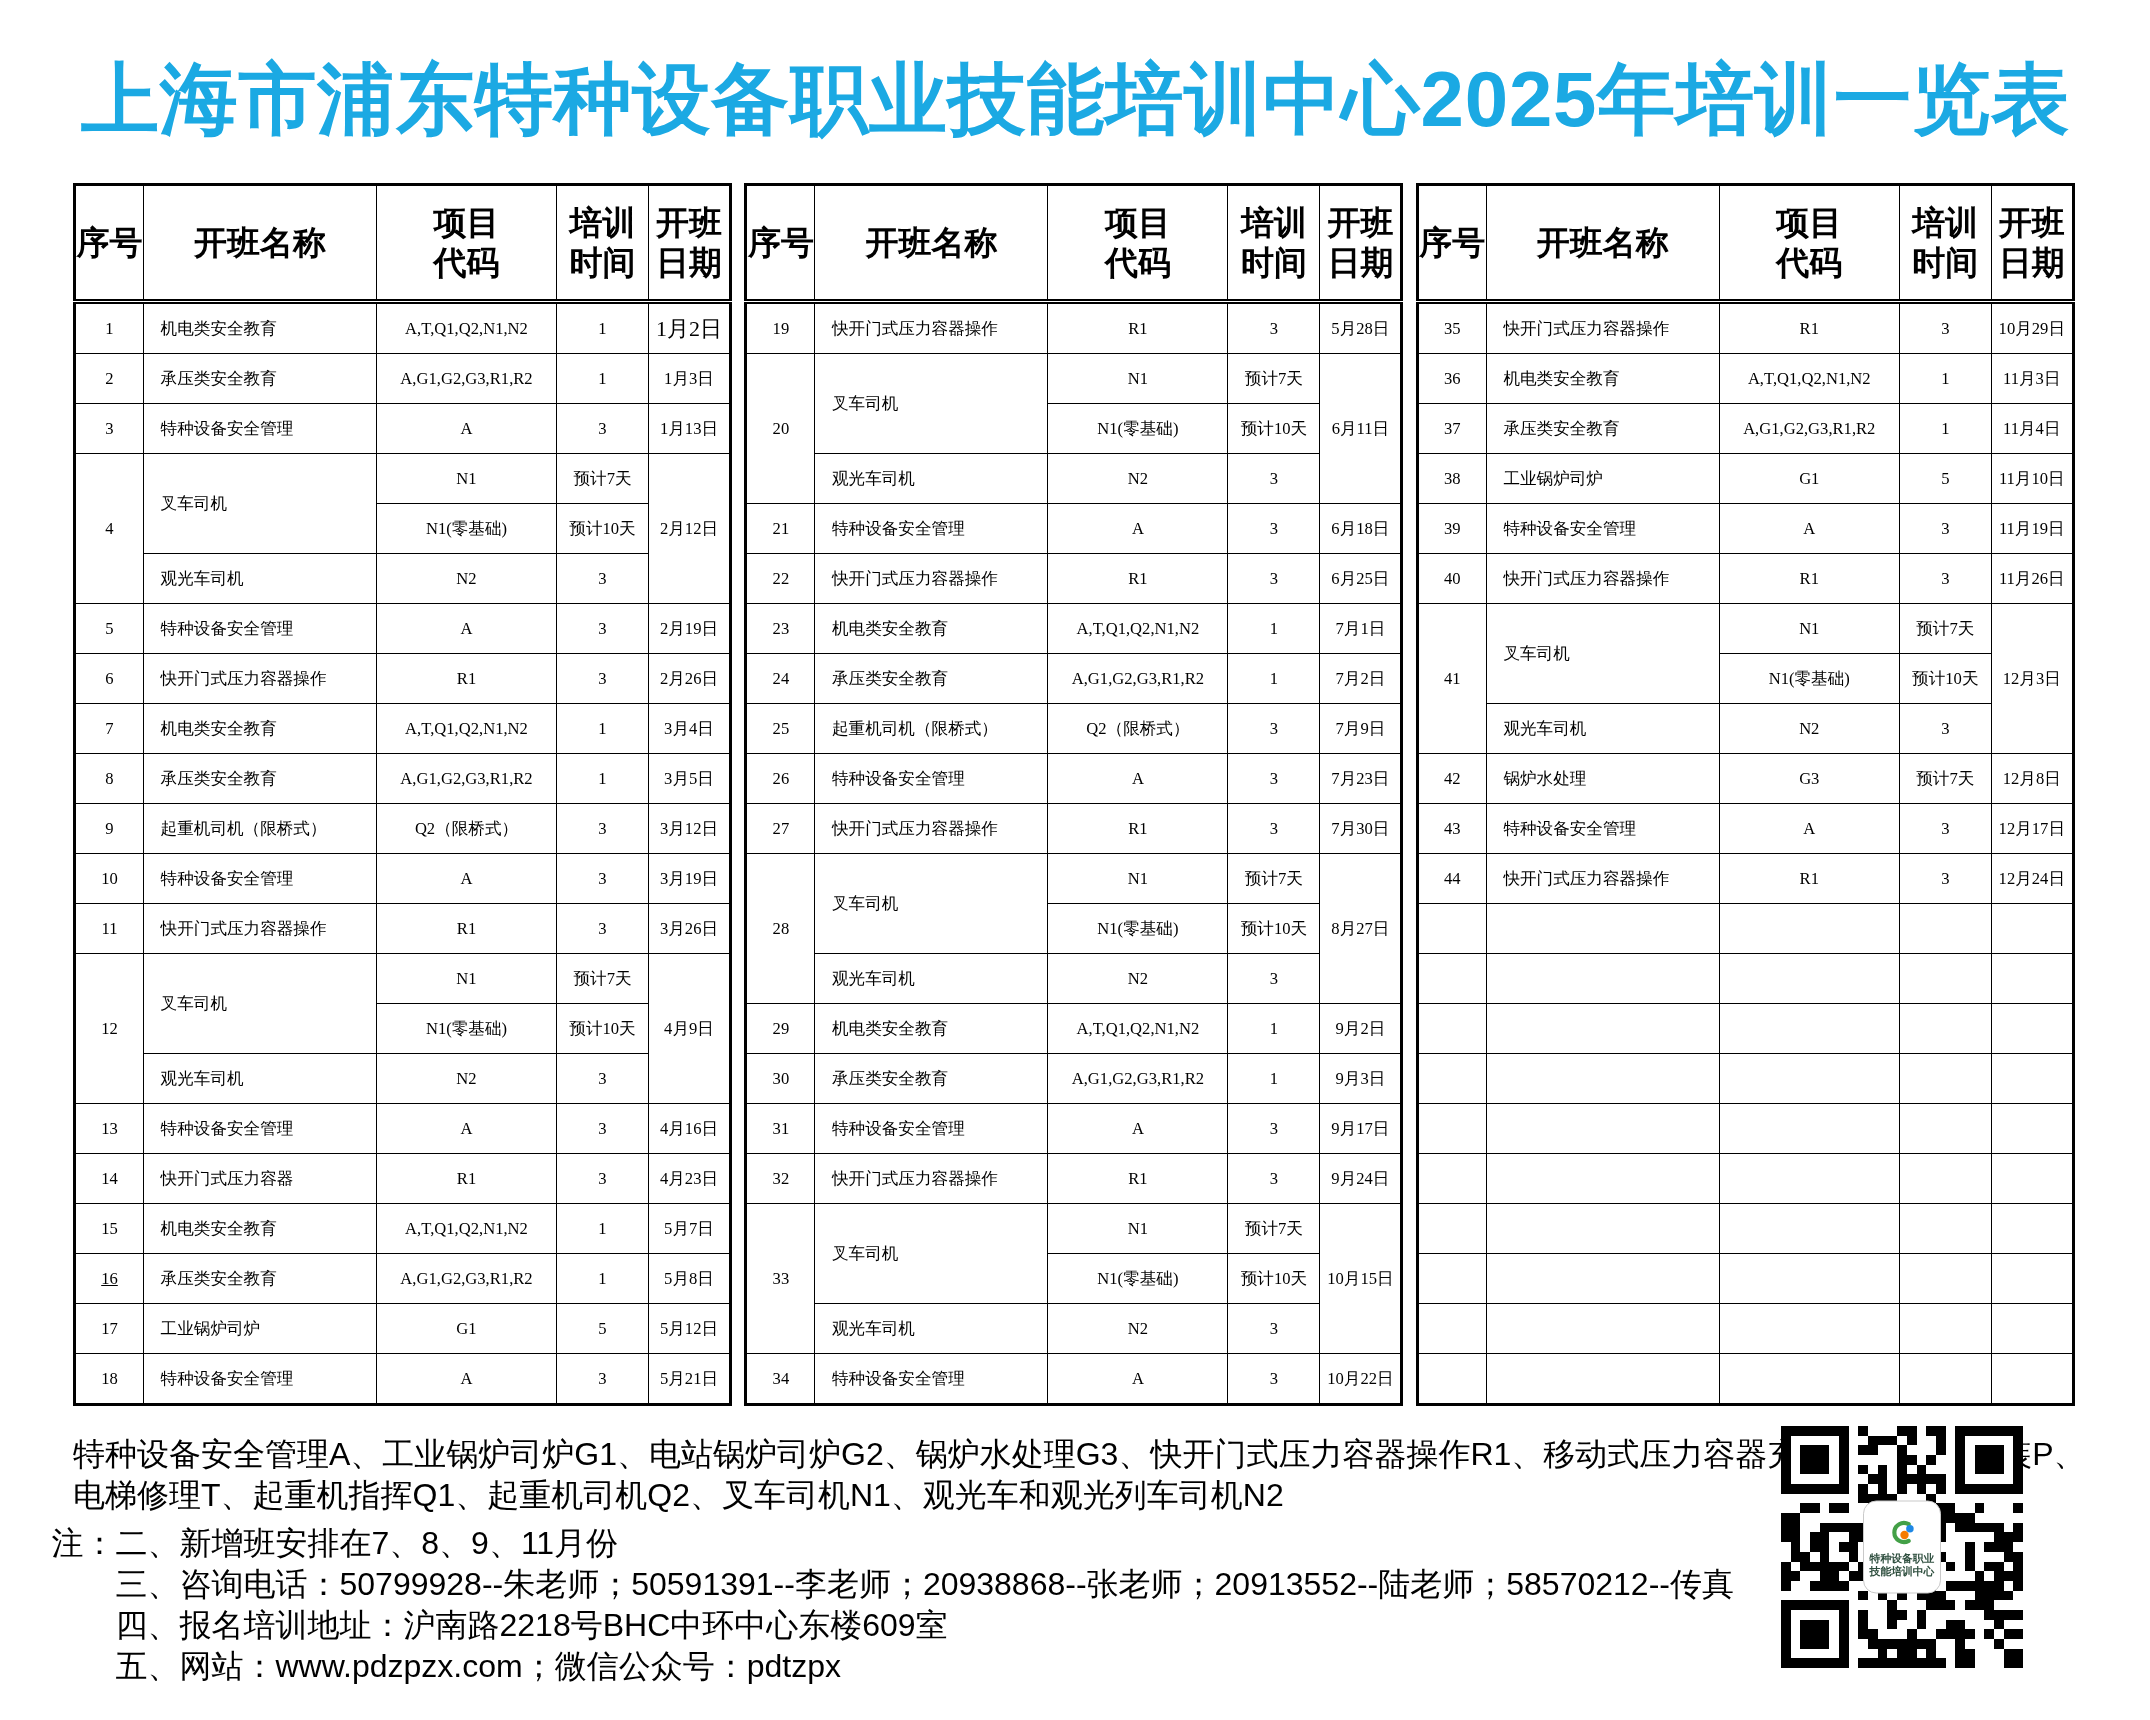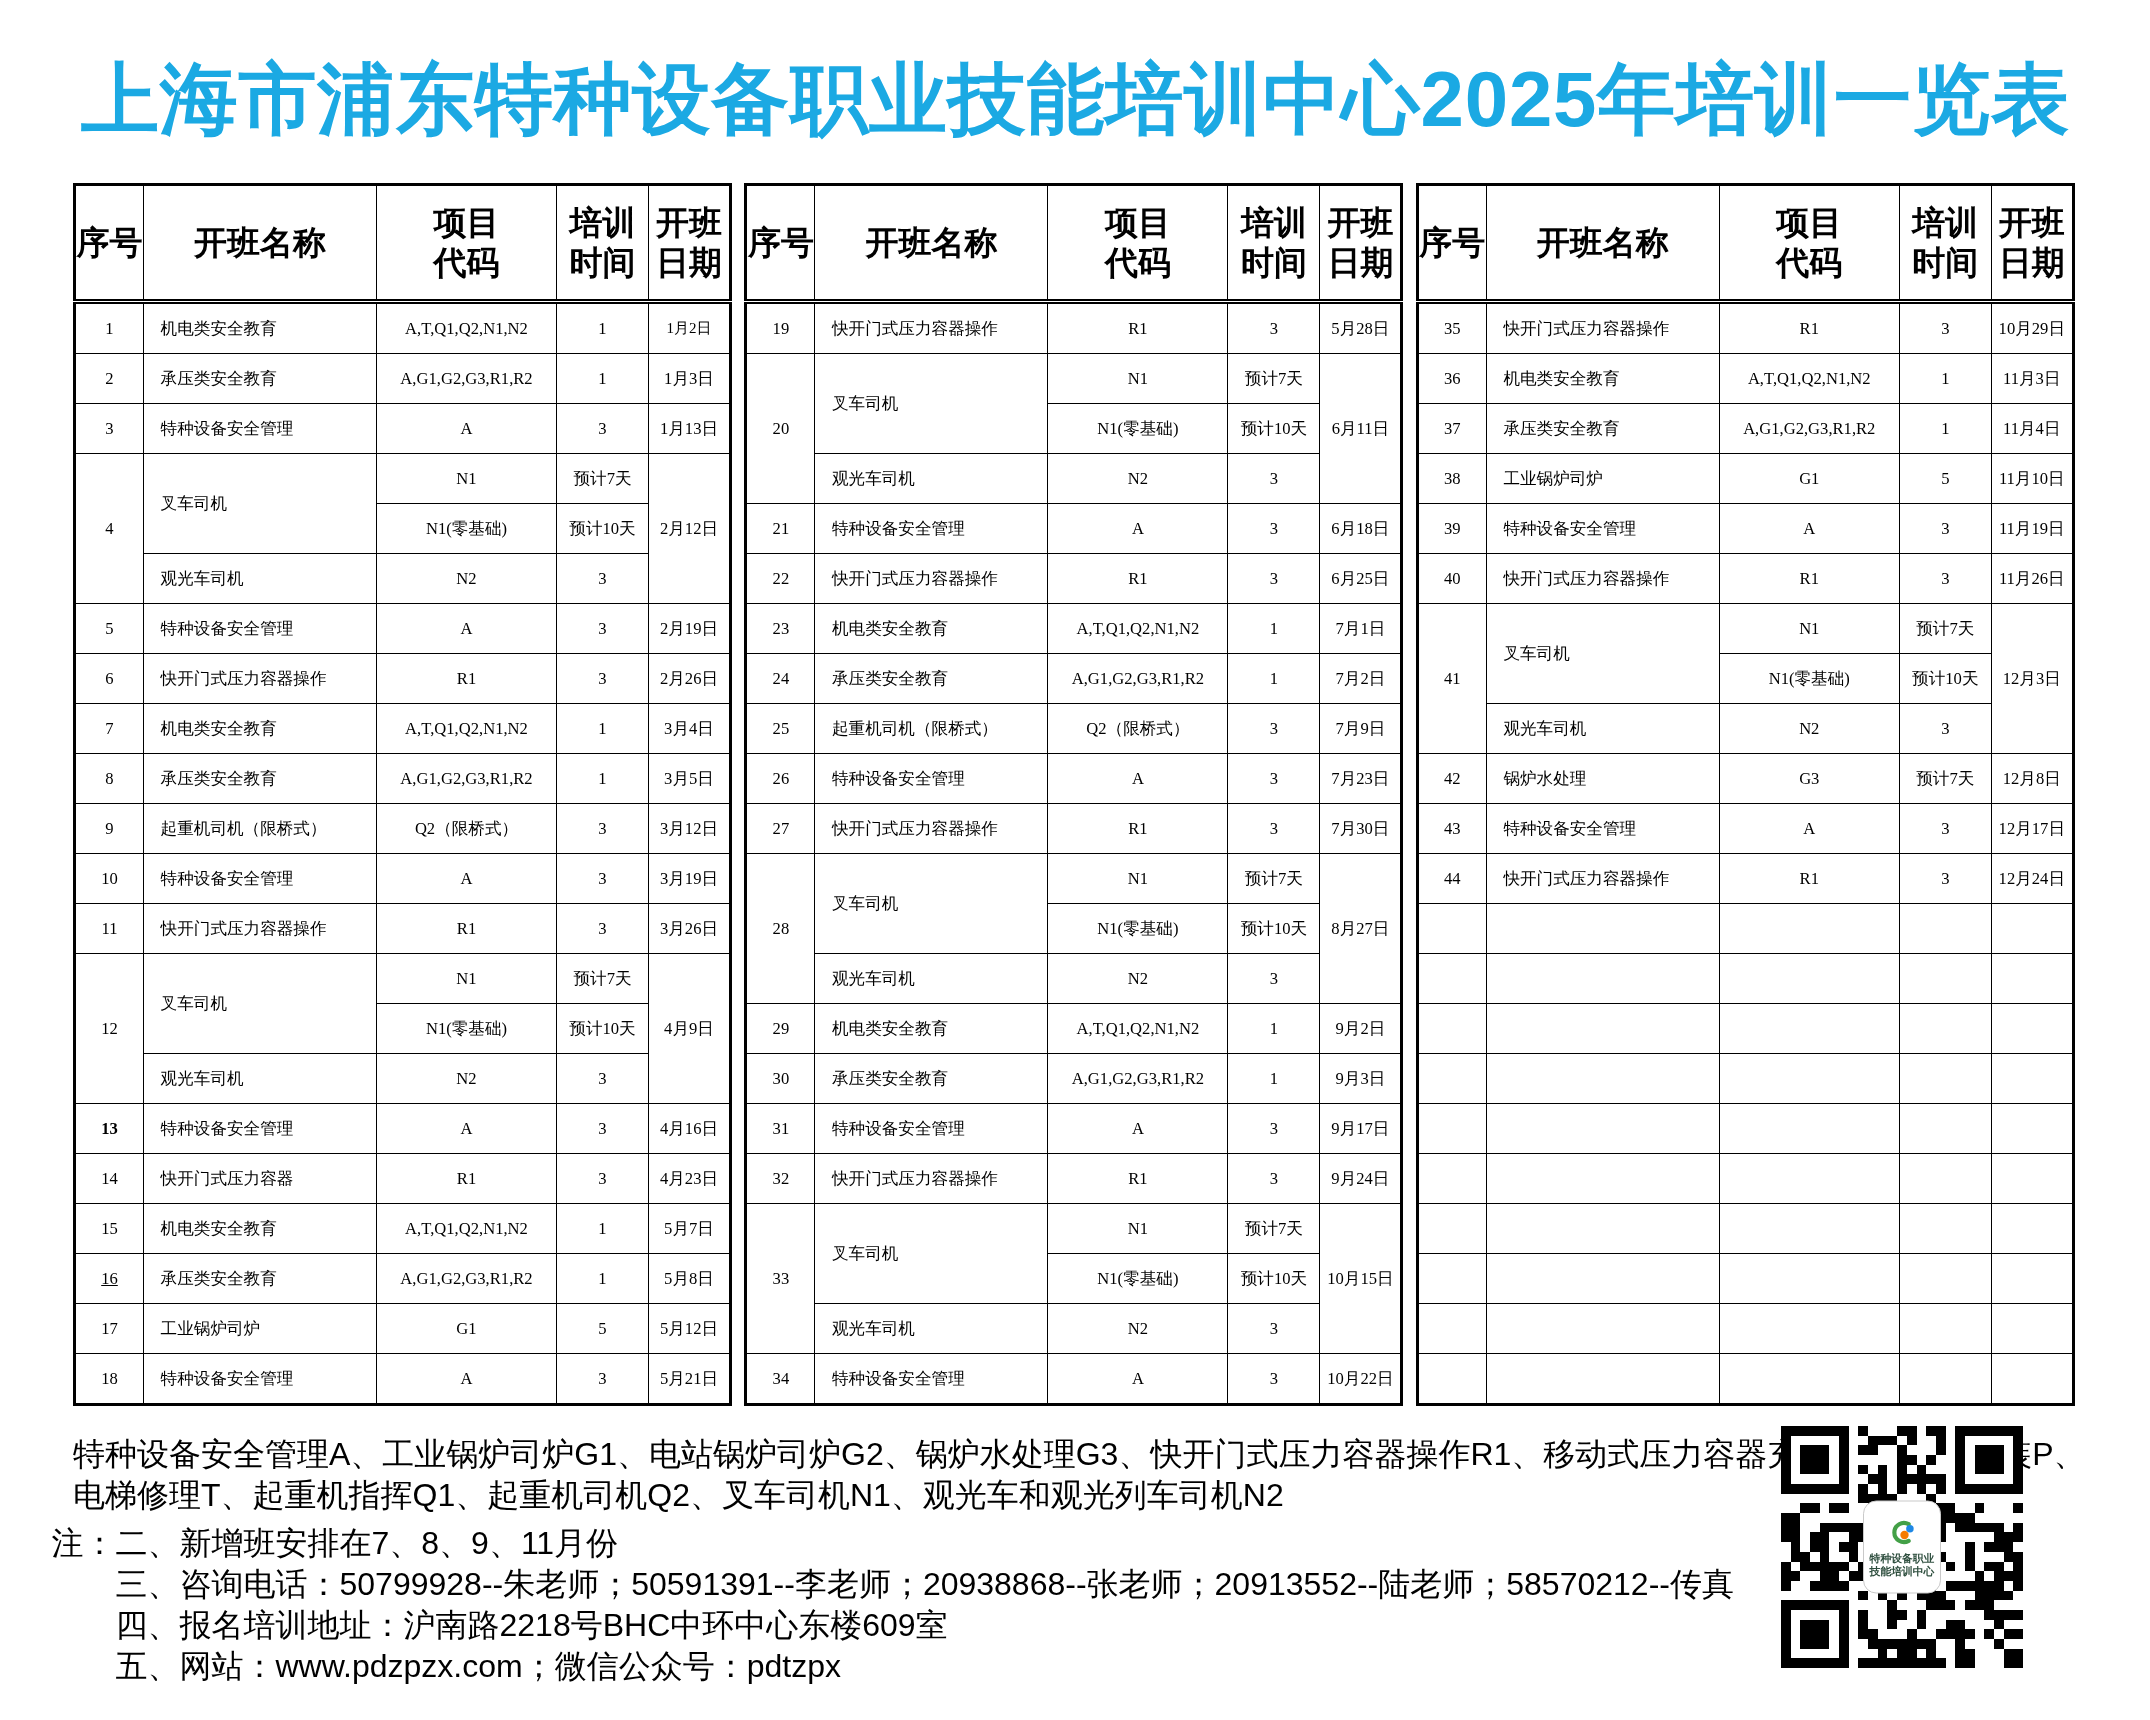--- a/index.html
+++ b/index.html
@@ -60,21 +60,21 @@
             <th>开班
 日期</th>
           </tr>
         </thead>
         <tbody>
           <tr>
             <td class="no" style="font-size: 16.6px;">1</td>
             <td class="name" style="font-size: 16.6px;">机电类安全教育</td>
             <td class="code" style="font-size: 16.6px;">A,T,Q1,Q2,N1,N2</td>
             <td class="time" style="font-size: 16.6px;">1</td>
-            <td class="date" style="font-size: 15px;">1月2日</td>
+            <td class="date" style="font-size: 22px;">1月2日</td>
           </tr>
           <tr>
             <td class="no" style="font-size: 16.6px;">2</td>
             <td class="name" style="font-size: 16.6px;">承压类安全教育</td>
             <td class="code" style="font-size: 16.6px;">A,G1,G2,G3,R1,R2</td>
             <td class="time" style="font-size: 16.6px;">1</td>
             <td class="date" style="font-size: 16.6px;">1月3日</td>
           </tr>
           <tr>
             <td class="no" style="font-size: 16.6px;">3</td>
@@ -158,21 +158,21 @@
           <tr>
             <td class="code" style="font-size: 16.6px;">N1(零基础)</td>
             <td class="time" style="font-size: 16.6px;">预计10天</td>
           </tr>
           <tr>
             <td class="name" style="font-size: 16.6px;">观光车司机</td>
             <td class="code" style="font-size: 16.6px;">N2</td>
             <td class="time" style="font-size: 16.6px;">3</td>
           </tr>
           <tr>
-            <td class="no" style="font-size: 16.6px; font-weight: bold;">13</td>
+            <td class="no" style="font-size: 16.6px;">13</td>
             <td class="name" style="font-size: 16.6px;">特种设备安全管理</td>
             <td class="code" style="font-size: 16.6px;">A</td>
             <td class="time" style="font-size: 16.6px;">3</td>
             <td class="date" style="font-size: 16.6px;">4月16日</td>
           </tr>
           <tr>
             <td class="no" style="font-size: 16.6px;">14</td>
             <td class="name" style="font-size: 16.6px;">快开门式压力容器</td>
             <td class="code" style="font-size: 16.6px;">R1</td>
             <td class="time" style="font-size: 16.6px;">3</td>

